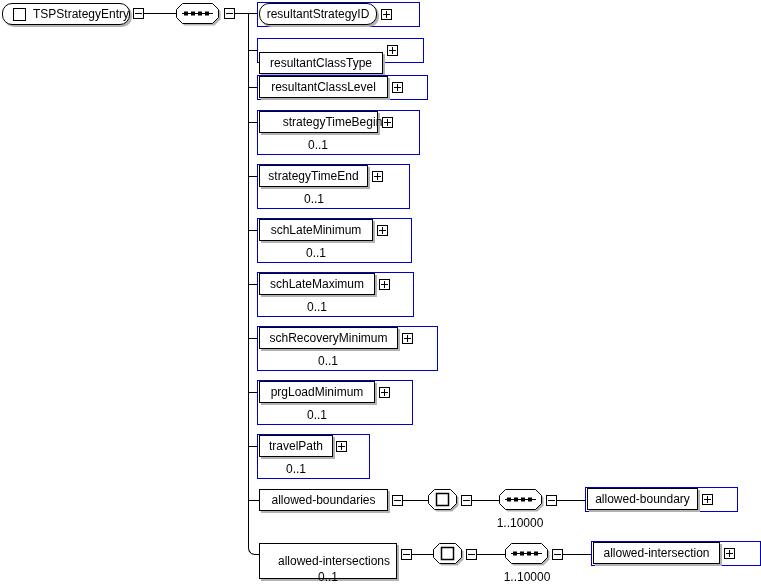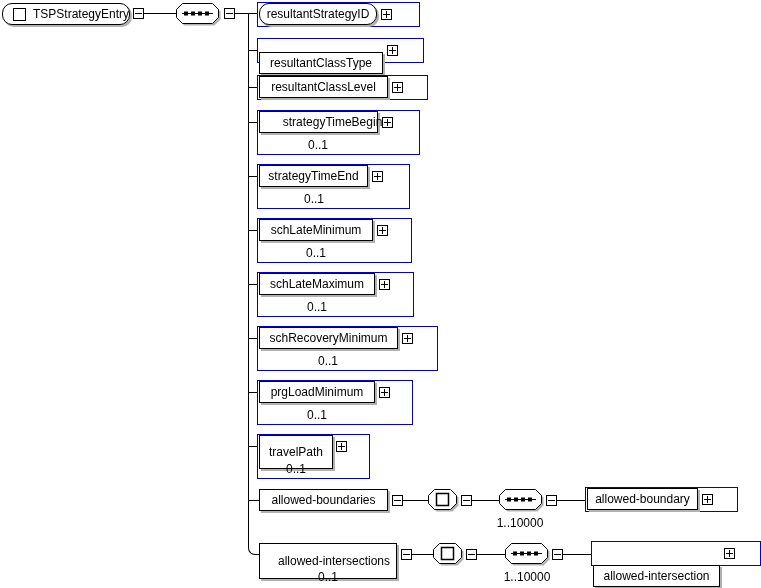--- a/index.html
+++ b/index.html
@@ -126,21 +126,21 @@
   <div class="occ" style="left:298px;top:354px;">0..1</div>
 
   <div class="frame" style="left:257px;top:380px;width:156px;height:45px;"></div>
   <div class="ebox" style="left:259px;top:381px;width:116px;height:22px;">
     <span>prgLoadMinimum</span>
   </div>
   <div class="tgl plus" style="left:379px;top:387px;"></div>
   <div class="occ" style="left:287px;top:408px;">0..1</div>
 
   <div class="frame" style="left:257px;top:434px;width:113px;height:45px;"></div>
-  <div class="ebox" style="left:259px;top:435px;width:74px;height:34px;">
+  <div class="ebox" style="left:259px;top:435px;width:74px;height:22px;">
     <span>travelPath</span>
   </div>
   <div class="tgl plus" style="left:336px;top:441px;"></div>
   <div class="occ" style="left:266px;top:462px;">0..1</div>
 
   <div class="ebox" style="left:259px;top:489px;width:129px;height:22px;">
     <span>allowed-boundaries</span>
   </div>
   <div class="tgl" style="left:392px;top:495px;"></div>
   <div class="hline" style="left:403px;top:500px;width:25px;"></div>
@@ -188,18 +188,18 @@
     <line x1="6" y1="10.5" x2="37" y2="10.5" stroke="#000"></line>
     <rect x="8" y="8.5" width="4" height="4" fill="#000"></rect>
       <rect x="15" y="8.5" width="4" height="4" fill="#000"></rect>
     <rect x="22" y="8.5" width="4" height="4" fill="#000"></rect>
       <rect x="29" y="8.5" width="4" height="4" fill="#000"></rect>
   </svg>
   <div class="occ wide" style="left:487px;top:570px;">1..10000</div>
   <div class="tgl" style="left:552px;top:549px;"></div>
   <div class="hline" style="left:563px;top:554px;width:28px;"></div>
   <div class="frame" style="left:591px;top:541px;width:170px;height:25px;"></div>
-  <div class="ebox" style="left:593px;top:542px;width:127px;height:22px;margin-top:23px;">
+  <div class="ebox" style="left:593px;top:542px;width:127px;height:22px;">
     <span>allowed-intersection</span>
   </div>
   <div class="tgl plus" style="left:724px;top:548px;"></div>
 
 </div>
 
 </body></html>

